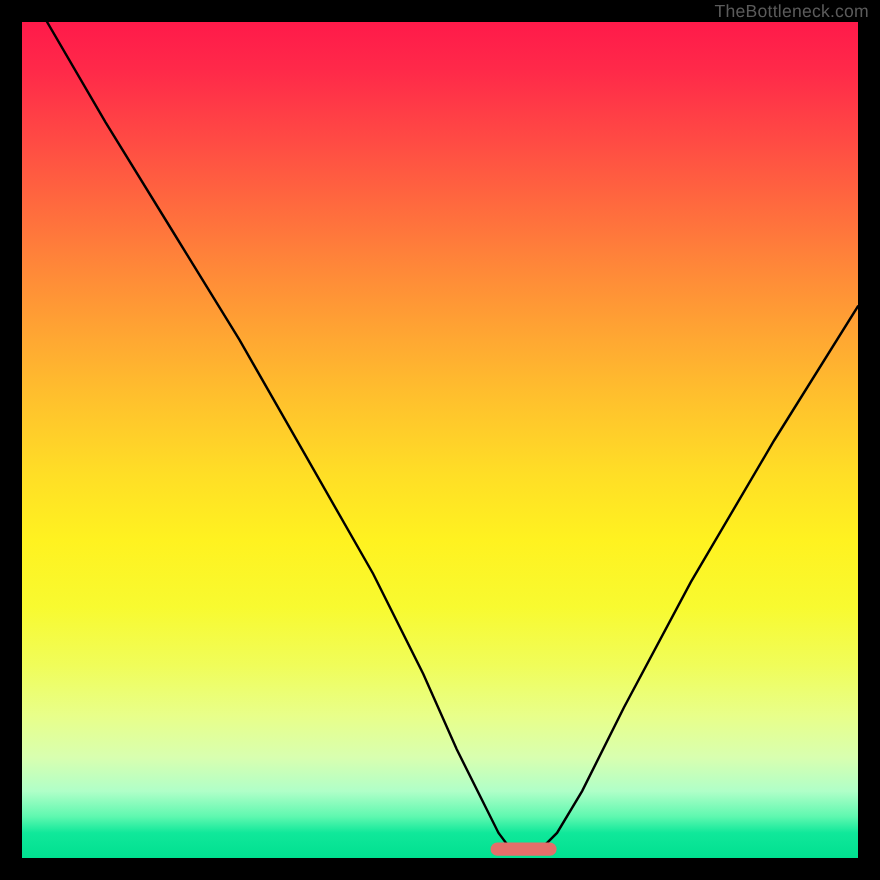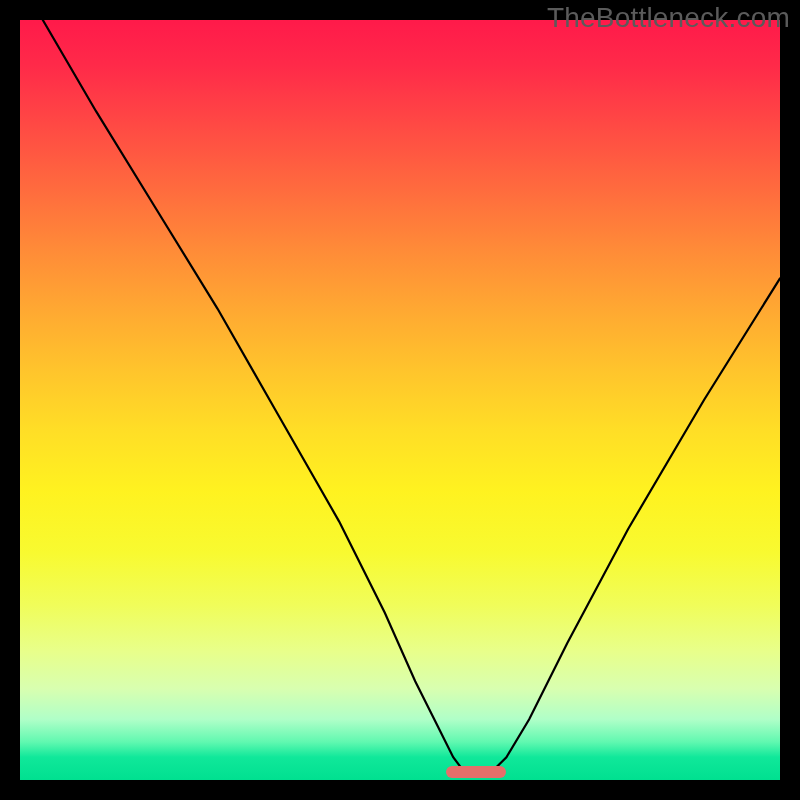--- a/index.html
+++ b/index.html
@@ -43,21 +43,21 @@
     height: 12px;
     border-radius: 6px;
     background: #e46f6a;
   }
 
   .watermark {
     position: absolute;
     top: 2px;
     right: 10px;
     color: #5b5b5b;
-    font-size: 28px;
+    font-size: 16px;
     font-weight: 500;
     letter-spacing: 0.2px;
     margin-left: 17px;
   }
 </style>
 </head>
 <body>
 
 <div class="plot-area">
   <svg class="curve-svg" viewBox="0 0 760 760" preserveAspectRatio="none">

